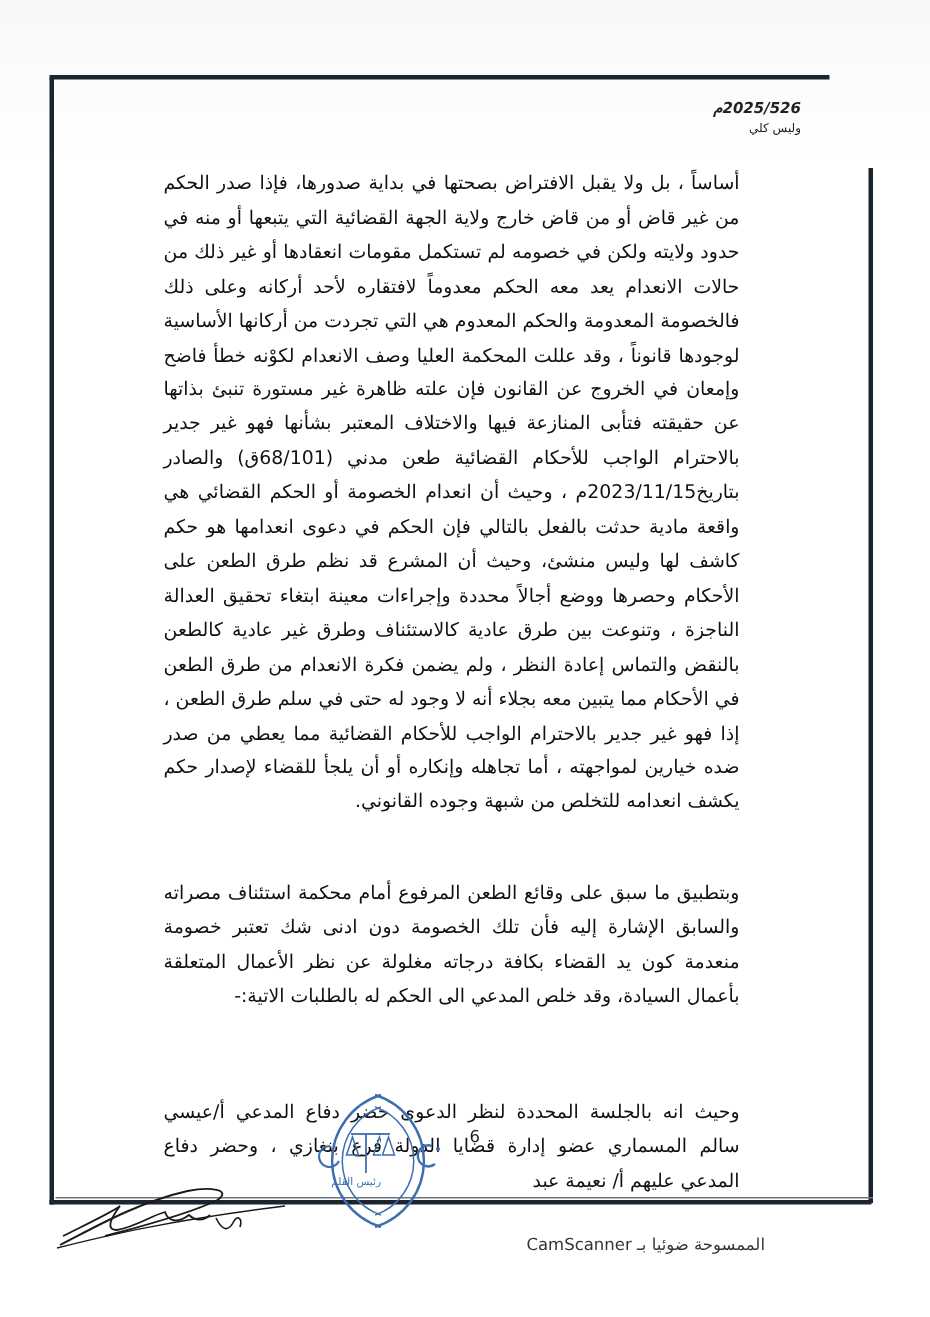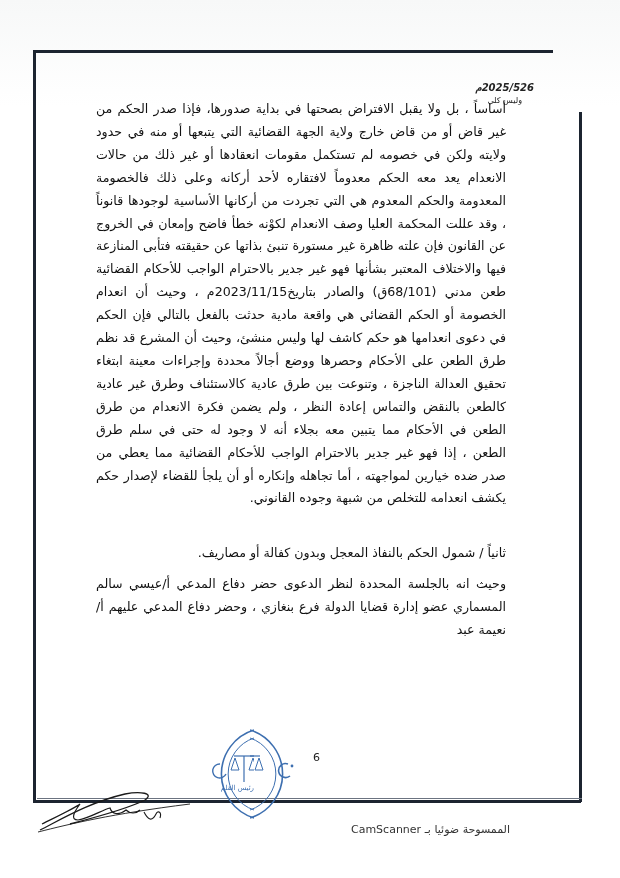--- a/index.html
+++ b/index.html
@@ -51,42 +51,42 @@
       position: absolute;
       left: 37px;
       top: 798px;
       width: 545px;
       height: 1px;
       background: #6b7380;
     }
     .case-ref {
       position: absolute;
       right: 86px;
-      top: 81px;
+      top: 66px;
       direction: rtl;
-      text-align: center;
+      text-align: right;
       font-size: 10px;
       line-height: 13px;
       color: #222;
     }
     .case-ref .num { font-weight: bold; font-style: italic; }
     .case-ref .type { font-size: 8px; }
     .content {
       position: absolute;
       left: 96px;
       top: 98px;
       width: 410px;
       direction: rtl;
       text-align: justify;
       font-size: 12.6px;
       line-height: 22.9px;
       color: #111;
     }
     .content p {
-      margin: 0;
+      margin: 13px;
       text-align-last: right;
     }
     .content .gap { height: 12px; }
     .content .gap-sm { height: 8px; }
     .page-number {
       position: absolute;
       left: 313px;
       top: 751px;
       font-size: 11px;
       color: #222;
@@ -126,23 +126,23 @@
 <div class="frame-inner-line"></div>
 
 <div class="case-ref">
   <div class="num">2025/526م</div>
   <div class="type">وليس كلي</div>
 </div>
 
 <div class="content">
   <p>أساساً ، بل ولا يقبل الافتراض بصحتها في بداية صدورها، فإذا صدر الحكم من غير قاض أو من قاض خارج ولاية الجهة القضائية التي يتبعها أو منه في حدود ولايته ولكن في خصومه لم تستكمل مقومات انعقادها أو غير ذلك من حالات الانعدام يعد معه الحكم معدوماً لافتقاره لأحد أركانه وعلى ذلك فالخصومة المعدومة والحكم المعدوم هي التي تجردت من أركانها الأساسية لوجودها قانوناً ، وقد عللت المحكمة العليا وصف الانعدام لكوْنه خطأ فاضح وإمعان في الخروج عن القانون فإن علته ظاهرة غير مستورة تنبئ بذاتها عن حقيقته فتأبى المنازعة فيها والاختلاف المعتبر بشأنها فهو غير جدير بالاحترام الواجب للأحكام القضائية طعن مدني (68/101ق) والصادر بتاريخ2023/11/15م ، وحيث أن انعدام الخصومة أو الحكم القضائي هي واقعة مادية حدثت بالفعل بالتالي فإن الحكم في دعوى انعدامها هو حكم كاشف لها وليس منشئ، وحيث أن المشرع قد نظم طرق الطعن على الأحكام وحصرها ووضع أجالاً محددة وإجراءات معينة ابتغاء تحقيق العدالة الناجزة ، وتنوعت بين طرق عادية كالاستئناف وطرق غير عادية كالطعن بالنقض والتماس إعادة النظر ، ولم يضمن فكرة الانعدام من طرق الطعن في الأحكام مما يتبين معه بجلاء أنه لا وجود له حتى في سلم طرق الطعن ، إذا فهو غير جدير بالاحترام الواجب للأحكام القضائية مما يعطي من صدر ضده خيارين لمواجهته ، أما تجاهله وإنكاره أو أن يلجأ للقضاء لإصدار حكم يكشف انعدامه للتخلص من شبهة وجوده القانوني.</p>
   <div class="gap"></div>
+  <p>وبتطبيق ما سبق على وقائع الطعن المرفوع أمام محكمة استئناف مصراته والسابق الإشارة إليه فأن تلك الخصومة دون ادنى شك تعتبر خصومة منعدمة كون يد القضاء بكافة درجاته مغلولة عن نظر الأعمال المتعلقة بأعمال السيادة، وقد خلص المدعي الى الحكم له بالطلبات الاتية:-</p>
   <div class="gap"></div>
   <div class="gap-sm"></div>
-  <p>ثانياً / شمول الحكم بالنفاذ المعجل وبدون كفالة أو مصاريف.</p>
   <div class="gap-sm"></div>
   <p>وحيث انه بالجلسة المحددة لنظر الدعوى حضر دفاع المدعي أ/عيسي سالم المسماري عضو إدارة قضايا الدولة فرع بنغازي ، وحضر دفاع المدعي عليهم أ/ نعيمة عبد</p>
 </div>
 
 <div class="stamp">
   <svg width="54" height="96" viewBox="0 0 54 96">
     <path d="M54 4 A46 46 0 0 0 54 92" fill="none" stroke="#3d6fb0" stroke-width="1.6"></path>
     <path d="M54 12 A38 38 0 0 0 54 84" fill="none" stroke="#3d6fb0" stroke-width="1"></path>
     <path d="M20 38 a7 7 0 1 0 6 10" fill="none" stroke="#3d6fb0" stroke-width="1.4"></path>
     <line x1="34" y1="30" x2="54" y2="30" stroke="#3d6fb0" stroke-width="1.2"></line>

